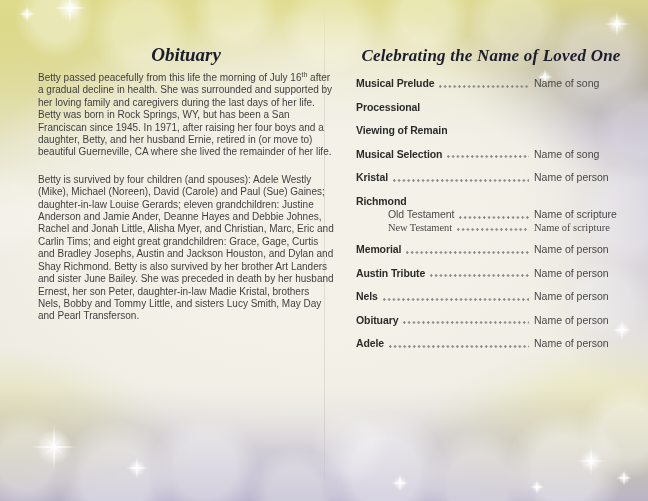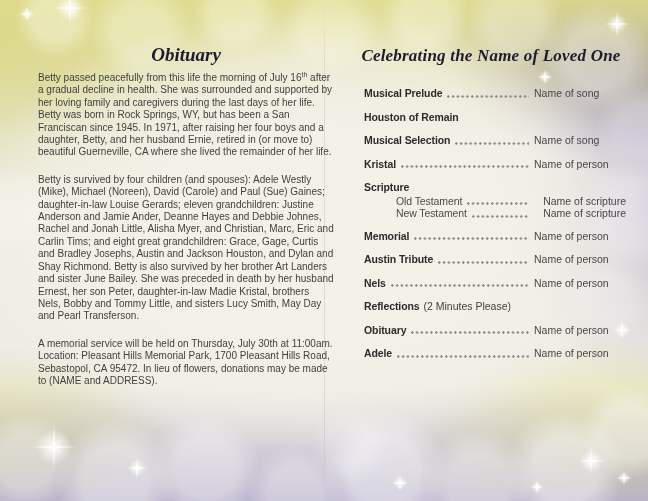--- a/index.html
+++ b/index.html
@@ -59,34 +59,34 @@
       background:linear-gradient(to right, rgba(255,255,255,0), rgba(255,255,255,.8) 50%, rgba(255,255,255,0));}
   
   .col{position:absolute;z-index:5;}
   .left-col{left:38px;top:44px;width:296px;}
   .right-col{left:356px;top:46px;width:270px;}
   h1{
     font-family:"Liberation Serif", serif;font-style:italic;font-weight:bold;
     color:#1c1c2e;text-align:center;margin:0;
   }
   .left-col h1{font-size:19px;line-height:22px;margin-bottom:6px;}
-  .right-col h1{font-size:17px;line-height:20px;margin-bottom:22px;letter-spacing:.2px;}
+  .right-col h1{font-size:17px;line-height:20px;margin-bottom:12px;letter-spacing:.2px;}
   .para{font-size:10px;line-height:12.4px;color:#3f3f3f;margin:0 0 15px 0;}
   .para sup{font-size:7px;line-height:0;}
-  .prow{display:flex;align-items:flex-end;font-size:10.5px;line-height:11.5px;margin-bottom:12px;margin-left:8px;}
+  .prow{display:flex;align-items:flex-end;font-size:10.5px;line-height:11.5px;margin-bottom:12px;}
   .plabel{font-weight:bold;color:#2b2b2b;white-space:nowrap;letter-spacing:-.1px;}
   .pnote{color:#3f3f3f;margin-left:4px;white-space:nowrap;}
   .dots{flex:1;height:3px;margin:0 5px 2px 5px;
     background:radial-gradient(circle at 1.3px 1.5px, #8a8a8a 1px, rgba(0,0,0,0) 1.4px) repeat-x;
     background-size:4.8px 3px;}
   .pvalue{width:92px;flex-shrink:0;color:#474747;white-space:nowrap;}
   .prow.scripture-head{margin-bottom:2px;}
-  .prow.sub{margin-bottom:1px;text-align:right;}
+  .prow.sub{margin-bottom:1px;}
   .prow.sub .plabel{font-weight:normal;color:#4a4a4a;padding-left:32px;}
-  .prow.sub-last{margin-bottom:11px;}
+  .prow.sub-last{margin-bottom:11px;font-family:Liberation Serif, serif;}
 </style>
 </head>
 <body>
 
 <div class="bands"></div>
 <div class="wash"></div>
 <div class="bokeh"></div>
 <div class="fold"></div>
 
 <div class="sp" style="left:70px;top:8px;width:34px;height:34px;">
@@ -107,52 +107,54 @@
 <div class="sp" style="left:591px;top:461px;width:28px;height:28px;">
     <span class="diag"></span>
   </div>
 <div class="sp" style="left:624px;top:478px;width:16px;height:16px;"></div>
 <div class="sp" style="left:537px;top:487px;width:14px;height:14px;"></div>
 
 <div class="col left-col">
   <h1>Obituary</h1>
   <p class="para"><span>Betty passed peacefully from this life the morning of July 16</span><sup>th</sup><span> after a gradual decline in health.  She was surrounded and supported by her loving family and caregivers during the last days of her life.  Betty was born in Rock Springs, WY, but has been a San Franciscan since 1945.  In 1971, after raising her four boys and a daughter, Betty, and her husband Ernie, retired in (or move to) beautiful Guerneville, CA where she lived the remainder of her life.</span></p>
   <p class="para">Betty is survived by four children (and spouses): Adele Westly (Mike), Michael (Noreen), David (Carole) and Paul (Sue) Gaines;  daughter-in-law Louise Gerards;  eleven grandchildren: Justine Anderson and Jamie Ander, Deanne Hayes and Debbie Johnes, Rachel and Jonah Little, Alisha Myer, and Christian, Marc, Eric and Carlin Tims;  and eight great grandchildren: Grace, Gage, Curtis and Bradley Josephs, Austin and Jackson Houston, and Dylan and Shay Richmond.  Betty is also survived by her brother Art Landers and sister June Bailey.  She was preceded in death by her husband Ernest, her son Peter, daughter-in-law Madie Kristal, brothers Nels, Bobby and Tommy Little, and sisters Lucy Smith, May Day and Pearl Transferson.</p>
-  <p class="para">A memorial service will be held on Thursday, July 30th at 11:00am.  Location:  Pleasant Hills Memorial Park, 1700 Pleasant Hills Road, Sebastopol, CA 95472.  In lieu of flowers, donations may be made to (NAME and ADDRESS).</p>
 </div>
 
 <div class="col right-col">
   <h1>Celebrating the Name of Loved One</h1>
 
   <div class="prow">
     <span class="plabel">Musical Prelude</span>
     <span class="dots"></span>
     <span class="pvalue">Name of song</span>
   </div>
 
+  <div class="prow">
+    <span class="plabel">Processional</span>
+  </div>
 
   <div class="prow">
-    <span class="plabel">Houston of Remain</span>
+    <span class="plabel">Viewing of Remain</span>
   </div>
 
 
   <div class="prow">
     <span class="plabel">Musical Selection</span>
     <span class="dots"></span>
     <span class="pvalue">Name of song</span>
   </div>
 
   <div class="prow">
     <span class="plabel">Kristal</span>
     <span class="dots"></span>
     <span class="pvalue">Name of person</span>
   </div>
 
   <div class="prow scripture-head">
-    <span class="plabel">Scripture</span>
+    <span class="plabel">Richmond</span>
   </div>
   <div class="prow sub">
     <span class="plabel">Old Testament</span>
     <span class="dots"></span>
     <span class="pvalue">Name of scripture</span>
   </div>
   <div class="prow sub sub-last">
     <span class="plabel">New Testament</span>
     <span class="dots"></span>
     <span class="pvalue">Name of scripture</span>
@@ -169,24 +171,20 @@
     <span class="dots"></span>
     <span class="pvalue">Name of person</span>
   </div>
 
   <div class="prow">
     <span class="plabel">Nels</span>
     <span class="dots"></span>
     <span class="pvalue">Name of person</span>
   </div>
 
-  <div class="prow">
-    <span class="plabel">Reflections</span>
-    <span class="pnote">(2 Minutes Please)</span>
-  </div>
 
   <div class="prow">
     <span class="plabel">Obituary</span>
     <span class="dots"></span>
     <span class="pvalue">Name of person</span>
   </div>
 
   <div class="prow">
     <span class="plabel">Adele</span>
     <span class="dots"></span>

